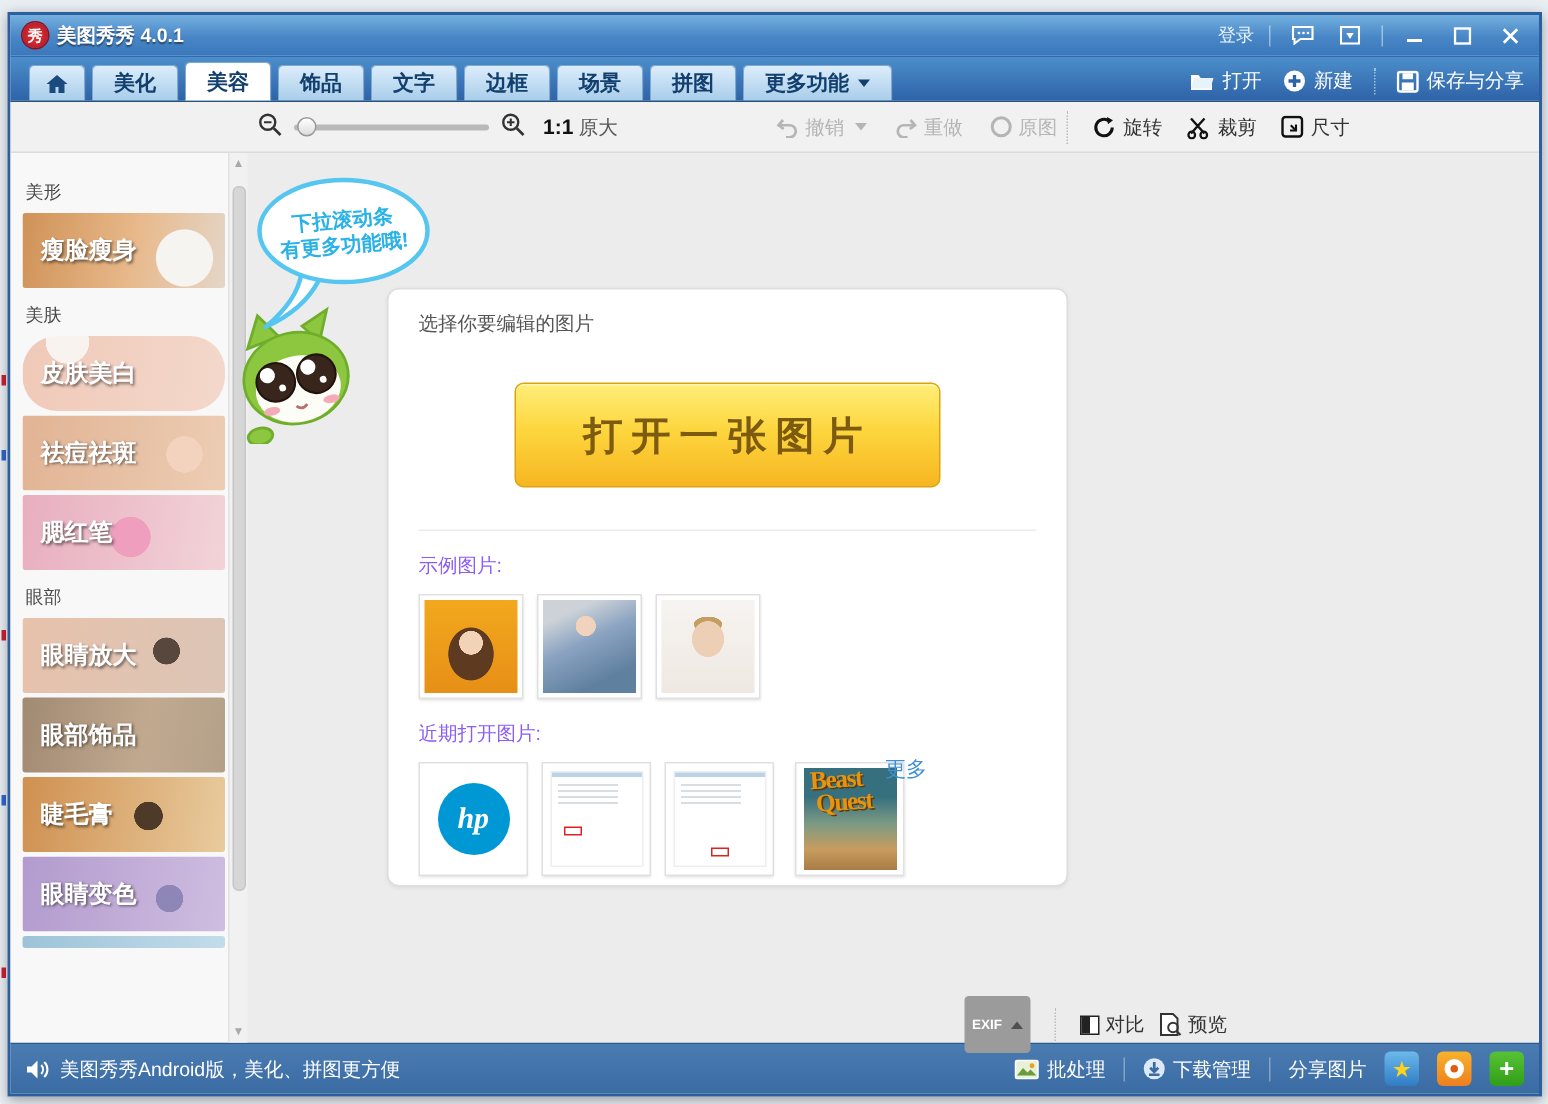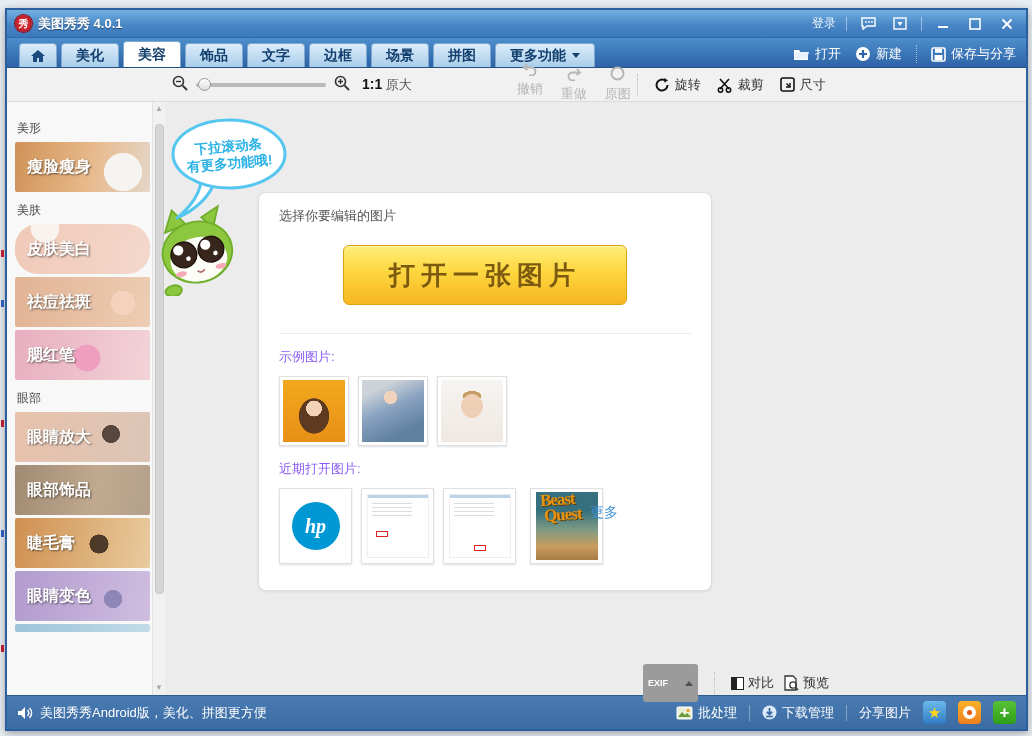--- a/index.html
+++ b/index.html
@@ -46,21 +46,21 @@
              display:flex; align-items:center; padding:0 12px; font-size:13px; color:#333; }
   .zoomgrp { display:flex; align-items:center; margin-left:153px; }
   .slider { position:relative; width:130px; height:4px; background:#b9b9b9; border-radius:2px; margin:0 8px; }
   .slider .thumb { position:absolute; left:2px; top:-5px; width:13px; height:13px; border-radius:50%;
                    background:linear-gradient(#fff,#dcdcdc); border:1px solid #9a9a9a; }
   .zlabel { margin-left:12px; }
   .zlabel b { font-size:14px; color:#111; }
   .zlabel span { color:#555; }
   .tgroup { display:flex; align-items:center; gap:18px; }
   .tbtn { display:flex; align-items:center; gap:4px; }
-  .tbtn.disabled { color:#b5b5b5;flex-direction:column; }
+  .tbtn.disabled { color:#b5b5b5; }
   .tbtn .dd { width:0; height:0; border-left:4px solid transparent; border-right:4px solid transparent;
               border-top:5px solid #b5b5b5; margin-left:3px; }
   .toolsep { height:22px; border-left:1px dotted #bbb; margin:0 6px; }
   .undo-grp { margin-left:105px; }
   .edit-grp { margin-left:10px; gap:16px; }
 
   
   .content { flex:1 1 auto; display:flex; min-height:0; position:relative; }
 
   
@@ -97,21 +97,21 @@
   
   .bubble-wrap { position:absolute; left:2px; top:14px; width:128px; height:120px; z-index:6; }
   .bubble-text { position:absolute; left:10px; top:22px; width:104px; text-align:center; transform:rotate(-5deg);
                  color:#2ab2e6; font-weight:bold; font-size:13.5px; line-height:17px; }
   .mascot { position:absolute; left:-12px; top:98px; width:92px; height:96px; z-index:5; }
 
   
   .panel { position:absolute; left:93px; top:90px; width:454px; height:399px; background:#fff;
            border:1px solid #ddd; border-radius:8px; box-shadow:0 1px 3px rgba(0,0,0,.07); padding:14px 20px; }
   .panel-heading { font-size:13px; color:#555; }
-  .open-btn { display:block; margin:20px auto 0; width:284px; height:60px; border-radius:6px;
+  .open-btn { display:block; margin:30px auto 0; width:284px; height:70px; border-radius:6px;
               border:1px solid #dfa30e; background:linear-gradient(#ffee79,#fdd63e 45%,#f7b622);
               box-shadow:inset 0 1px 0 #fff6b0; color:#7c5a10; font-size:26px; font-weight:bold;
               letter-spacing:6px; text-align:center; line-height:54px; }
   .panel-div { border-top:1px solid #ececec; margin:28px 0 0; }
   .panel-label { font-size:13px; color:#8b5cf6; margin-top:14px; }
   .thumbrow { display:flex; gap:9px; margin-top:10px; }
   .pthumb { width:70px; height:70px; background:#fff; border:1px solid #e0e0e0; box-shadow:0 1px 2px rgba(0,0,0,.12);
             padding:3px; }
   .pthumb .img { width:100%; height:100%; }
   .img-girl1 { background:radial-gradient(circle 13px at 50% 46%,#f3d3b8 60%,rgba(0,0,0,0) 62%),
@@ -139,21 +139,21 @@
            background:linear-gradient(#36707e 28%,#7d9a84 55%,#c89c5e 80%,#a87c46); }
   .beast span { position:absolute; font-family:"Liberation Serif",serif; font-weight:bold; font-size:17px;
                 color:#e8930f; text-shadow:1px 1px 0 #5c3b05; letter-spacing:-1px; }
   .beast .b1 { left:4px; top:-2px; transform:rotate(-4deg); }
   .beast .b2 { left:8px; top:13px; transform:rotate(-4deg); }
   .more-link { position:absolute; left:331px; top:311px; font-size:14px; color:#3f8fd4; }
 
   
   .canvas-footer { position:absolute; left:478px; top:562px; display:flex; align-items:center; gap:10px; font-size:13px; color:#333; }
   .exif-badge { background:#9b9b9b; color:#fff; font-size:9px; font-weight:bold; border-radius:3px;
-                padding:14px 5px; display:flex; align-items:center; gap:17px; }
+                padding:14px 5px; display:flex; align-items:center; gap:6px; }
   .exif-badge .up { width:0; height:0; border-left:4px solid transparent; border-right:4px solid transparent;
                     border-bottom:5px solid #4f4f4f; }
   .cf-item { display:flex; align-items:center; gap:4px; }
   .cmp-icon { width:13px; height:13px; border:1px solid #222; background:linear-gradient(90deg,#222 50%,#fff 50%); }
 
   
   .statusbar { height:34px; flex:0 0 34px; background:linear-gradient(#4a7cb2,#3a6ba3); border-top:1px solid #2d5a8c;
                display:flex; align-items:center; padding:0 10px; color:#fff; font-size:13px; }
   .sb-left { display:flex; align-items:center; gap:7px; }
   .sb-right { margin-left:auto; display:flex; align-items:center; gap:12px; }

